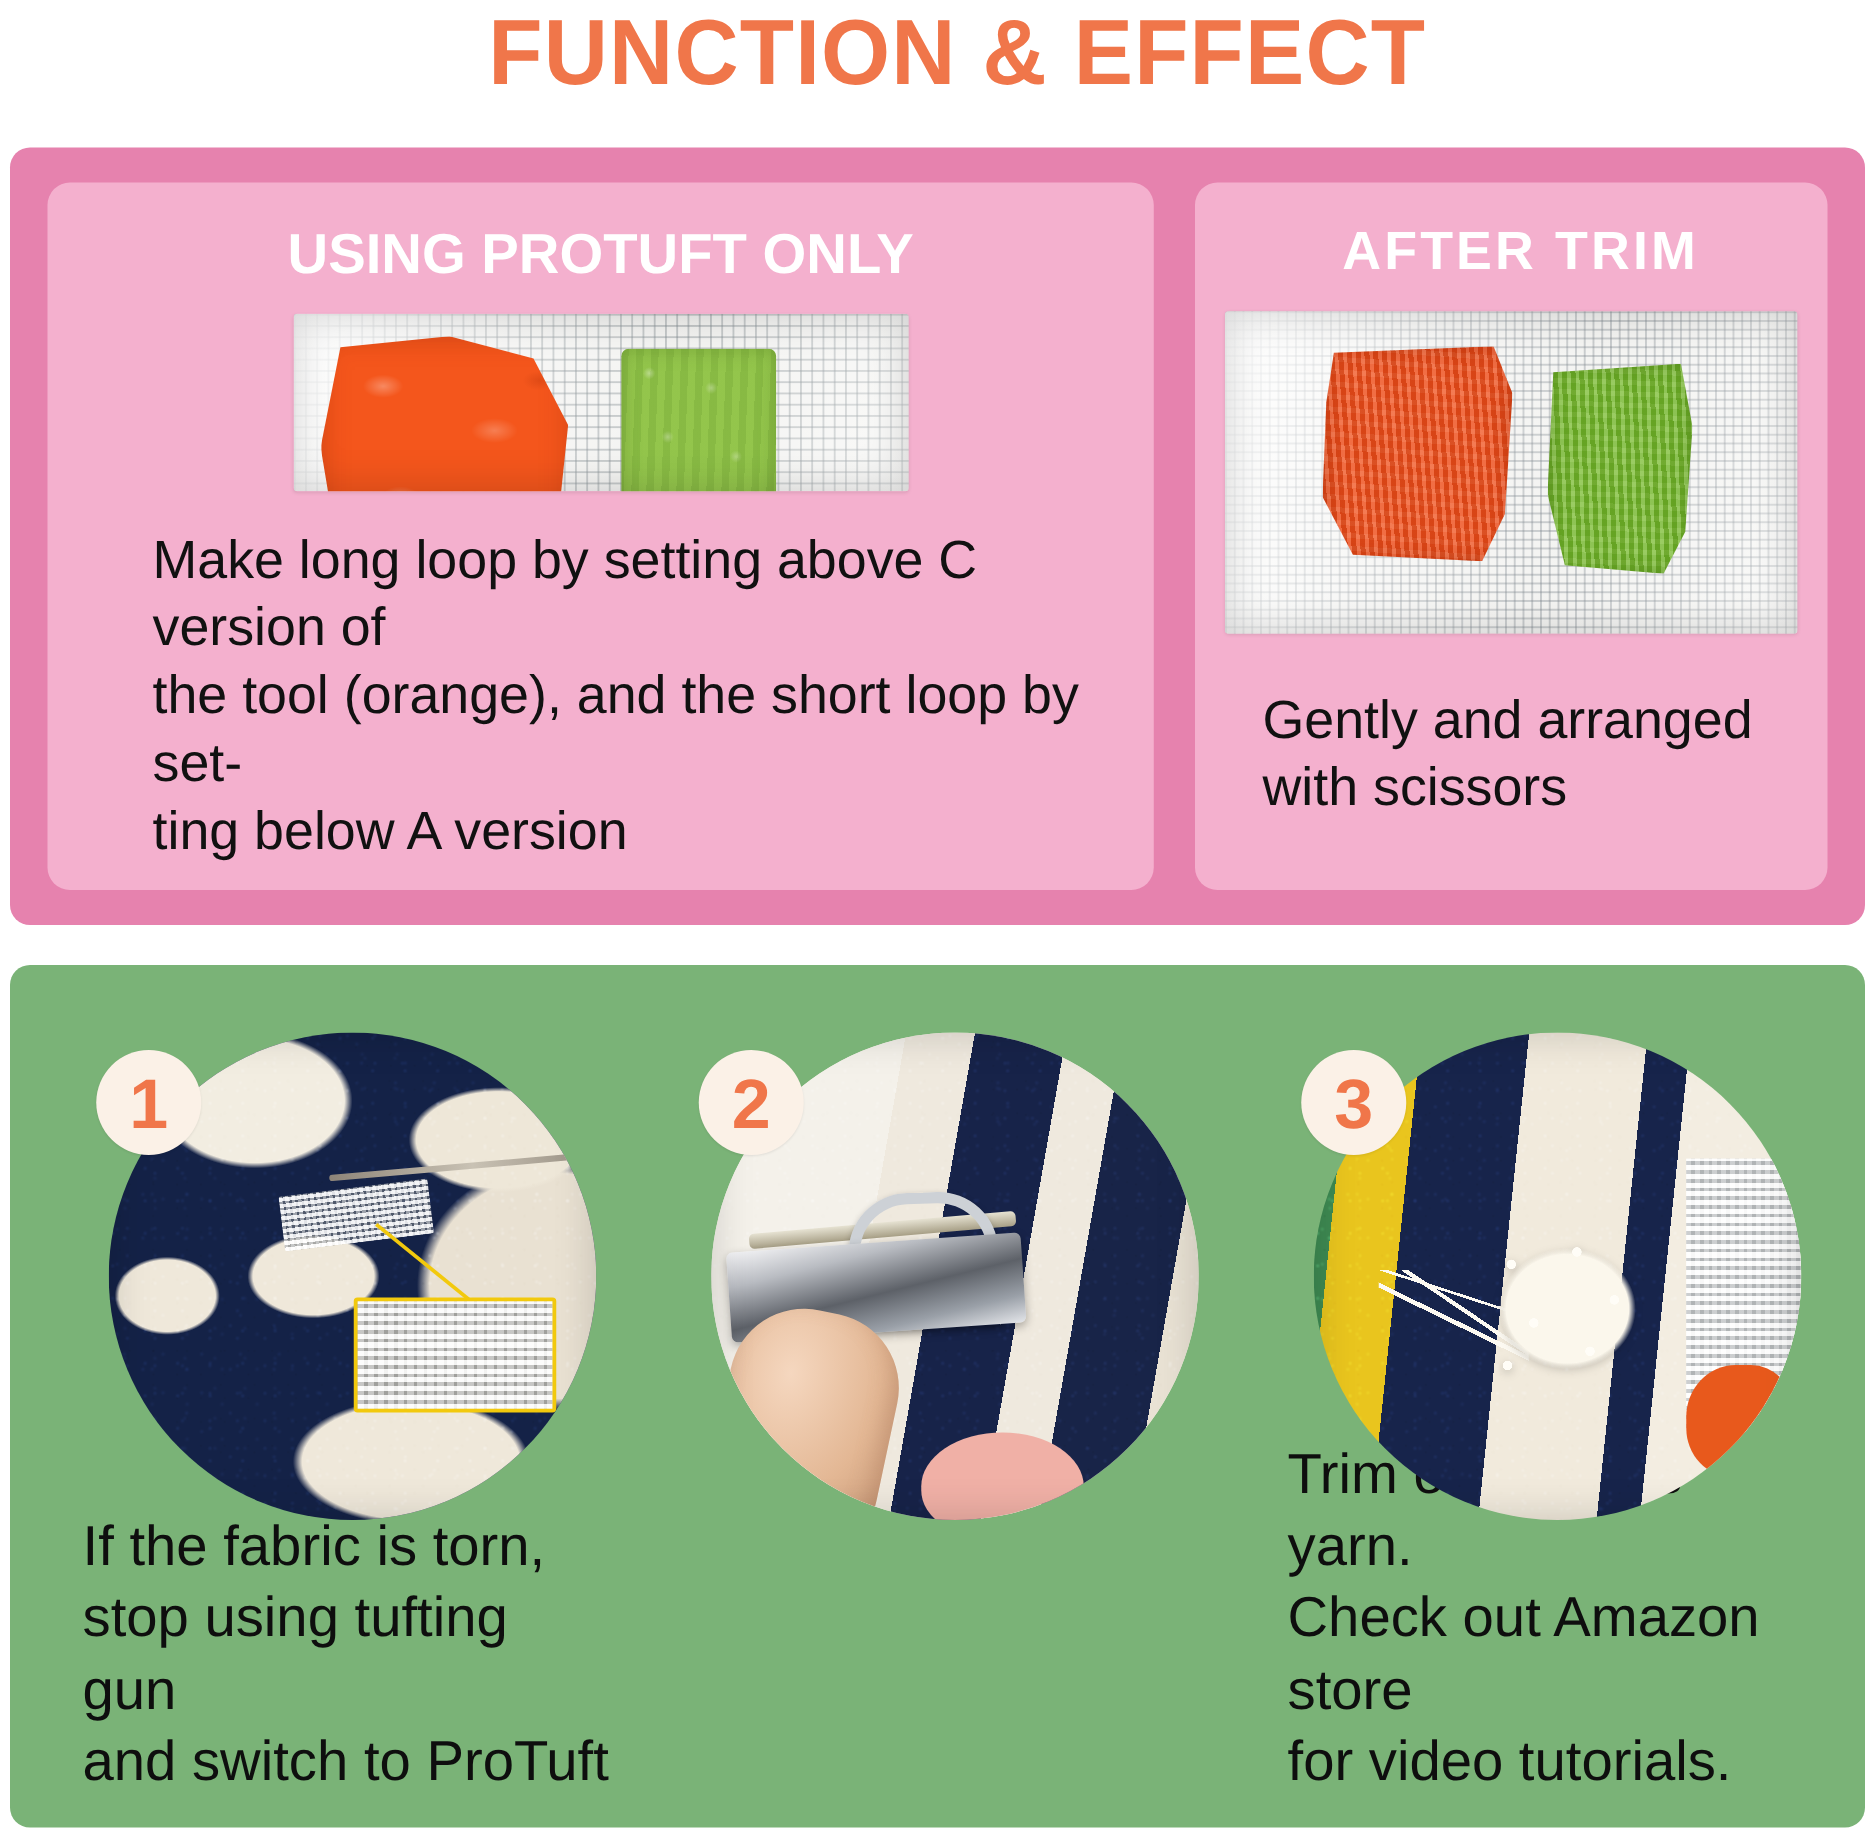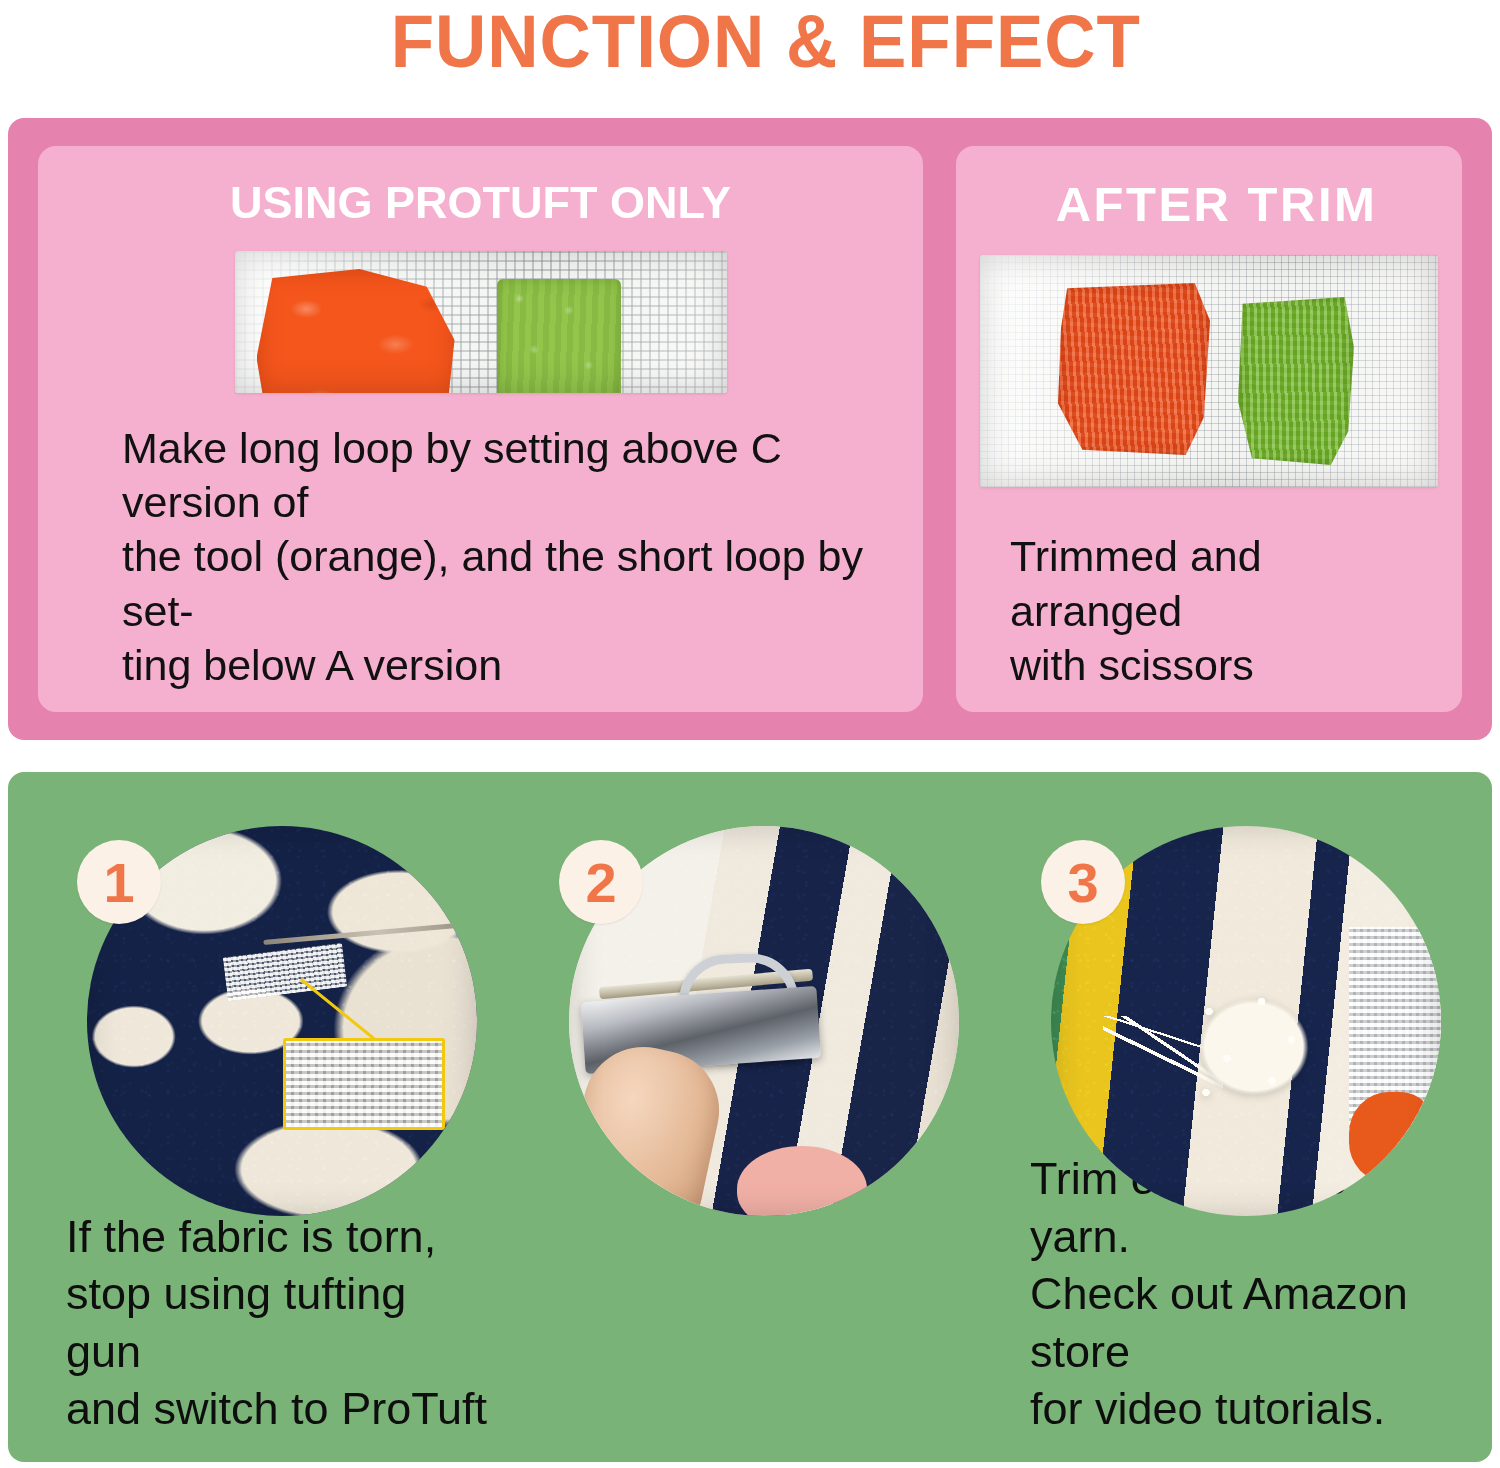--- a/index.html
+++ b/index.html
@@ -46,21 +46,21 @@
 
   .pcard-heading {
     color: #ffffff;
     font-family: "Liberation Sans", sans-serif;
     font-weight: bold;
     font-size: 45px;
     line-height: 1;
     text-align: center;
     margin-bottom: 26px;
   }
-  .pcard.right .pcard-heading { letter-spacing: 2.5px; font-size: 49px; margin-left: 15px; }
+  .pcard.right .pcard-heading { letter-spacing: 2.5px; font-size: 43px; margin-left: 15px; }
 
   .photo-frame {
     border-radius: 3px; overflow: hidden; position: relative;
     box-shadow: 0 1px 3px rgba(0,0,0,.10);
   }
   .photo-frame.p1 { width: 492px; height: 258px; }
   .photo-frame.p2 { width: 458px; height: 258px; }
 
   .pcard-caption {
     align-self: flex-start;
@@ -353,21 +353,21 @@
         <div class="pcard-heading">AFTER TRIM</div>
 
         <div class="photo-frame p2">
           <div class="mesh fine"></div>
           <div class="mesh-sheen"></div>
           <div class="yarn-trim orange"></div>
           <div class="yarn-trim green"></div>
           <div class="vignette"></div>
         </div>
 
-        <div class="pcard-caption">Trimmed and arranged
+        <div class="pcard-caption">Gently and arranged
 with scissors</div>
       </div>
 
     </div>
   </div>
 
   <div class="green-panel">
     <div class="steps">
 
       <div class="step">

